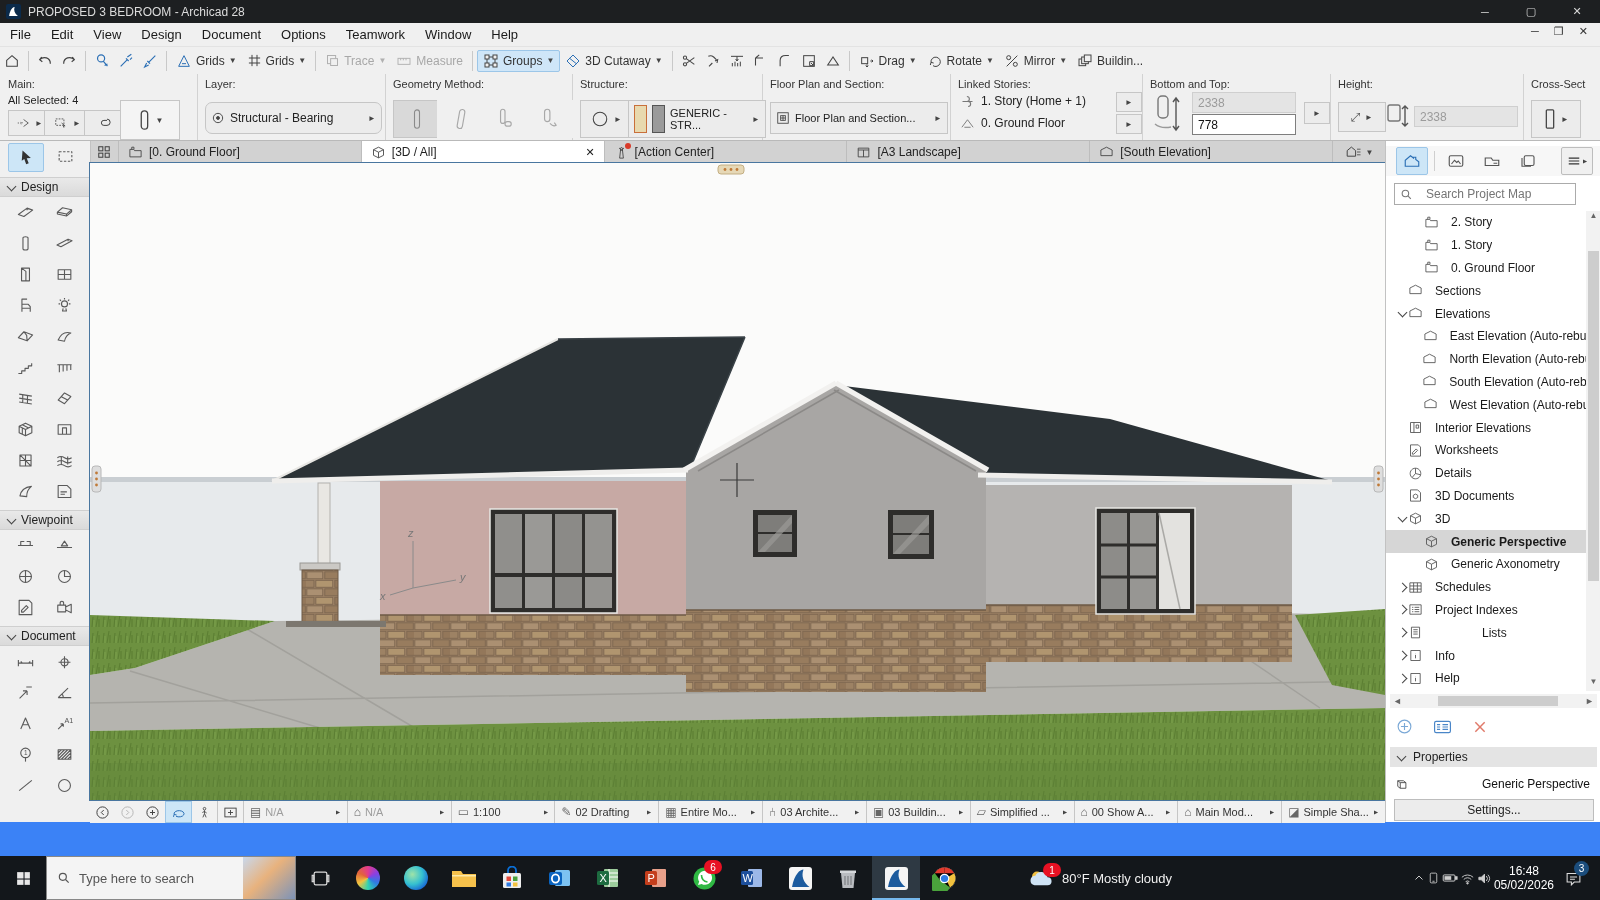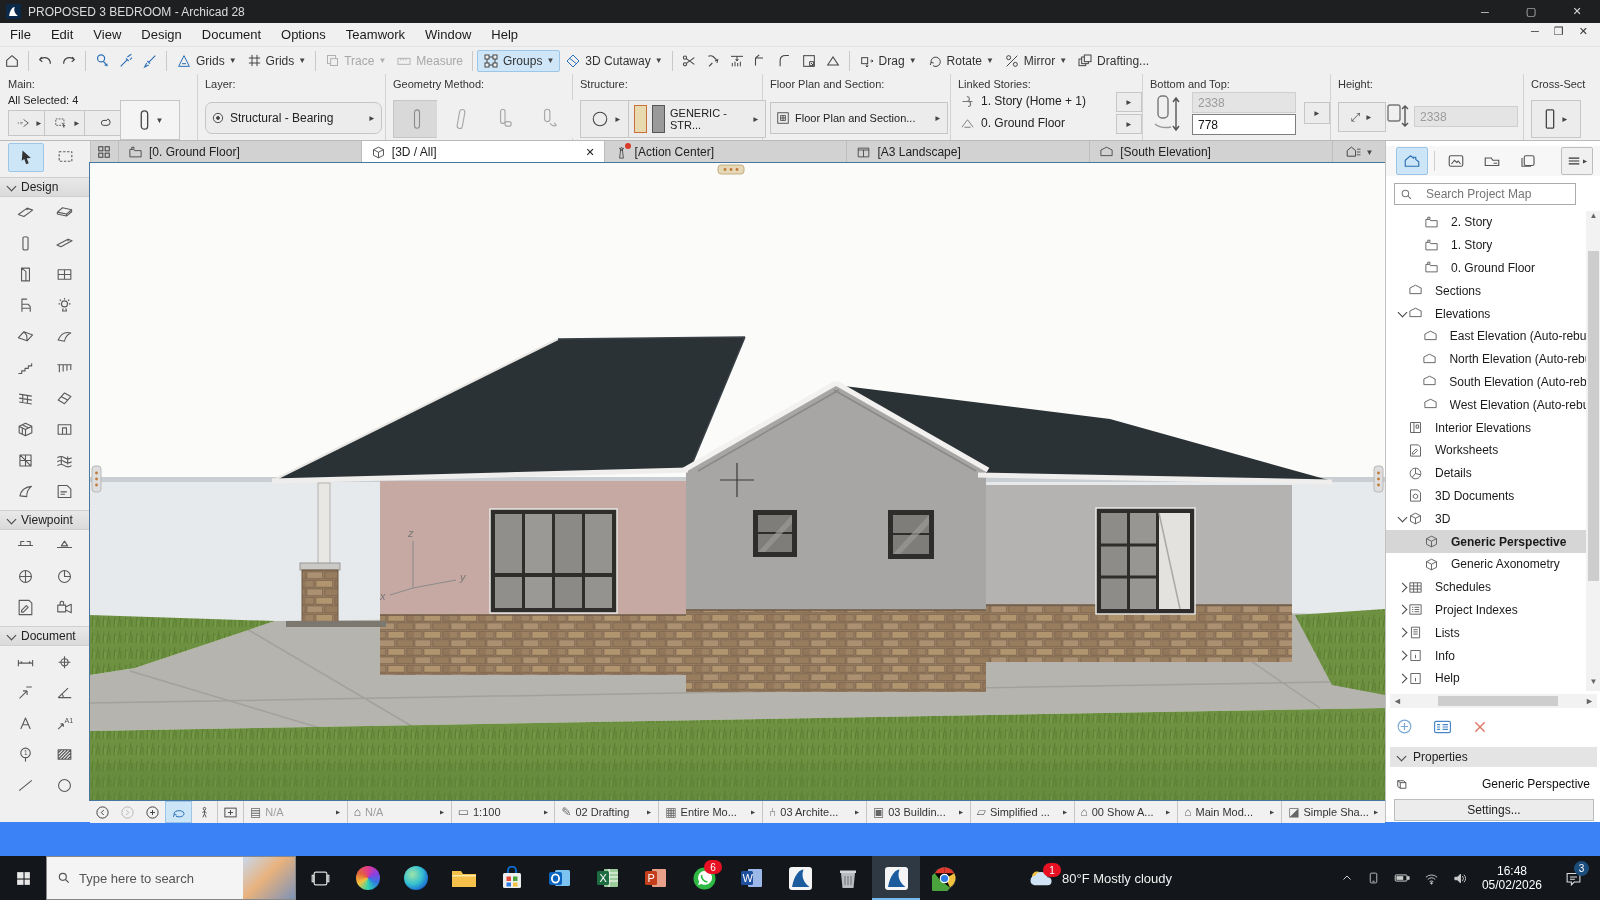--- a/index.html
+++ b/index.html
@@ -104,21 +104,21 @@
   #start{width:46px;height:44px;display:flex;align-items:center;justify-content:center;}
   #tsearch{width:250px;height:44px;background:#f4f4f4;border:1px solid #888;box-sizing:border-box;
     display:flex;align-items:center;gap:8px;padding-left:10px;color:#555;font-size:13px;}
   #tsearch .thumb{margin-left:auto;width:52px;height:42px;background:
     linear-gradient(135deg,#c9d8ec 0%,#e8b27d 45%,#7c93b8 100%);}
   .tb-app{width:48px;height:44px;display:flex;align-items:center;justify-content:center;position:relative;}
   .tb-app.active{background:#2e3943;box-shadow:inset 0 -2px 0 #76b9ed;}
   .badge{position:absolute;top:4px;right:6px;min-width:14px;height:14px;border-radius:7px;background:#e81123;
     color:#fff;font-size:10px;display:flex;align-items:center;justify-content:center;padding:0 2px;}
   #weather{display:flex;align-items:center;gap:8px;margin-left:60px;font-size:13px;color:#f0f0f0;position:relative;}
-  #tray{margin-left:auto;display:flex;align-items:center;gap:14px;padding-right:10px;}
+  #tray{margin-left:auto;display:flex;align-items:center;gap:2px;padding-right:10px;}
   #clock{text-align:center;font-size:12px;line-height:14px;}
   #notif{position:relative;width:34px;height:44px;display:flex;align-items:center;justify-content:center;}
   #notif .nbadge{position:absolute;top:5px;right:1px;background:#1b4d7c;color:#fff;border-radius:8px;
     min-width:15px;height:15px;font-size:10px;display:flex;align-items:center;justify-content:center;}
   .trayic{opacity:.92;display:flex;align-items:center;}
 </style>
 </head>
 <body>
 
 <div id="stage">
@@ -297,21 +297,21 @@
         </svg>
       <span>Mirror</span>
         <span class="caret">▼</span>
       </span>
     <span class="tb-lbl">
       <svg class="ic" width="16" height="16" viewBox="0 0 24 24" fill="none" stroke="#444" stroke-width="1.5">
           <rect x="3" y="9" width="10" height="10"></rect>
           <rect x="7" y="6" width="10" height="10" fill="#f0f0f0"></rect>
           <rect x="11" y="3" width="10" height="10" fill="#f0f0f0"></rect>
         </svg>
-      <span>Drafting...</span>
+      <span>Buildin...</span>
       </span>
   </div>
 
   <div id="infobox" class="abs">
 
     <div class="ib-sec" style="left:0;width:197px;">
       <span class="ib-title">Main:</span>
       <span class="abs" style="left:8px;top:20px;font-size:11px;color:#222;">All Selected: 4</span>
       <div class="ib-btn" style="left:8px;top:36px;width:30px;height:24px;justify-content:center;">
           <svg class="ic" width="14" height="14" viewBox="0 0 24 24" fill="none" stroke="#444" stroke-width="1.4">
@@ -1231,21 +1231,21 @@
         <div class="trow">
           <span style="width:10px;flex:0 0 auto;"></span>
           <span class="exp">
             <span class="chev r"></span>
           </span>
           <span style="display:flex;margin-right:6px;">
             <svg width="15" height="15" viewBox="0 0 24 24" fill="none" stroke="#555" stroke-width="1.4" stroke-linejoin="round">
               <path d="M5.5 3.5 H18.5 V20.5 H5.5 Z M8.5 7.5 H15.5 M8.5 11 H15.5 M8.5 14.5 H15.5"></path>
             </svg>
           </span>
-          <span style="overflow:hidden;">Lists</span>
+          <span style="overflow:hidden;margin-left:47px;">Lists</span>
         </div>
         <div class="trow">
           <span style="width:10px;flex:0 0 auto;"></span>
           <span class="exp">
             <span class="chev r"></span>
           </span>
           <span style="display:flex;margin-right:6px;">
             <svg width="15" height="15" viewBox="0 0 24 24" fill="none" stroke="#555" stroke-width="1.4" stroke-linejoin="round">
               <path d="M4.5 4 H19.5 V20 H4.5 Z M12 8 V8.3 M12 11 V16.5"></path>
             </svg>

